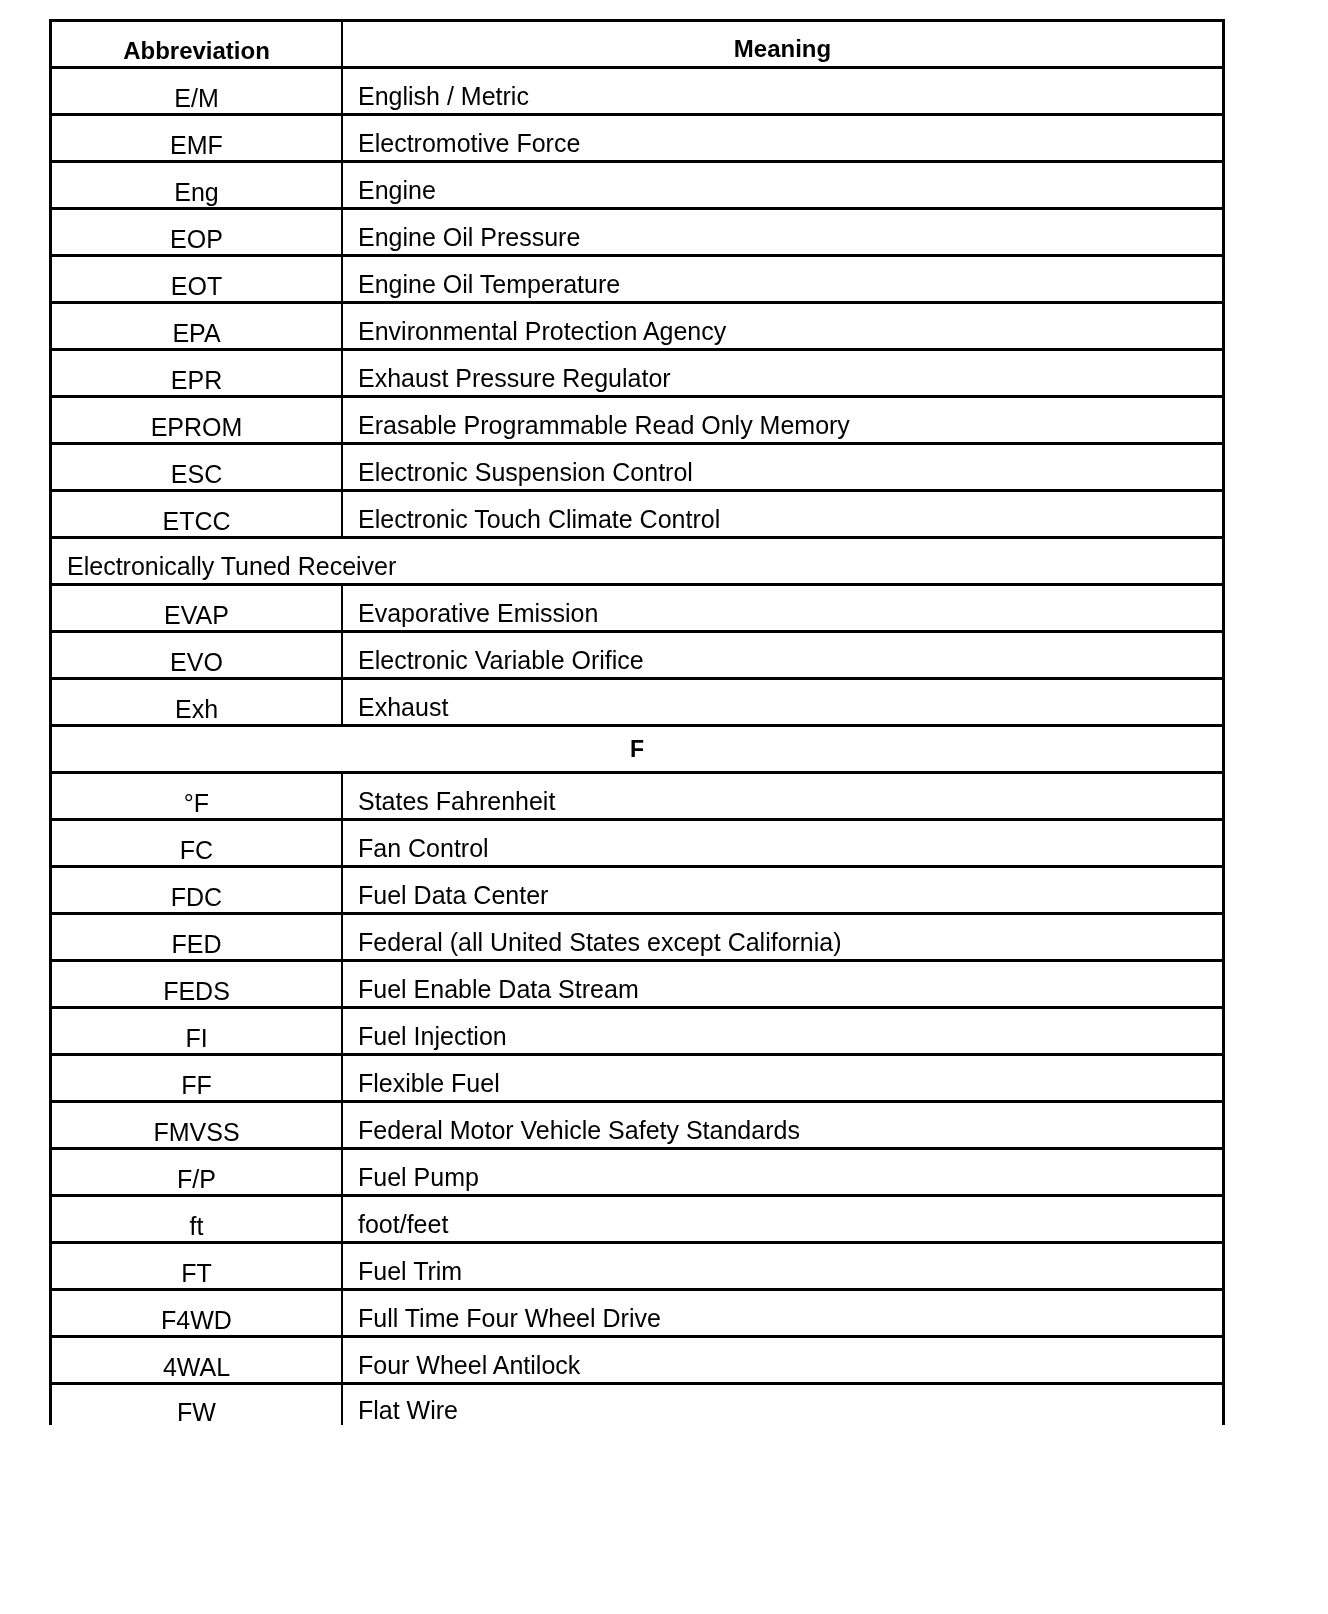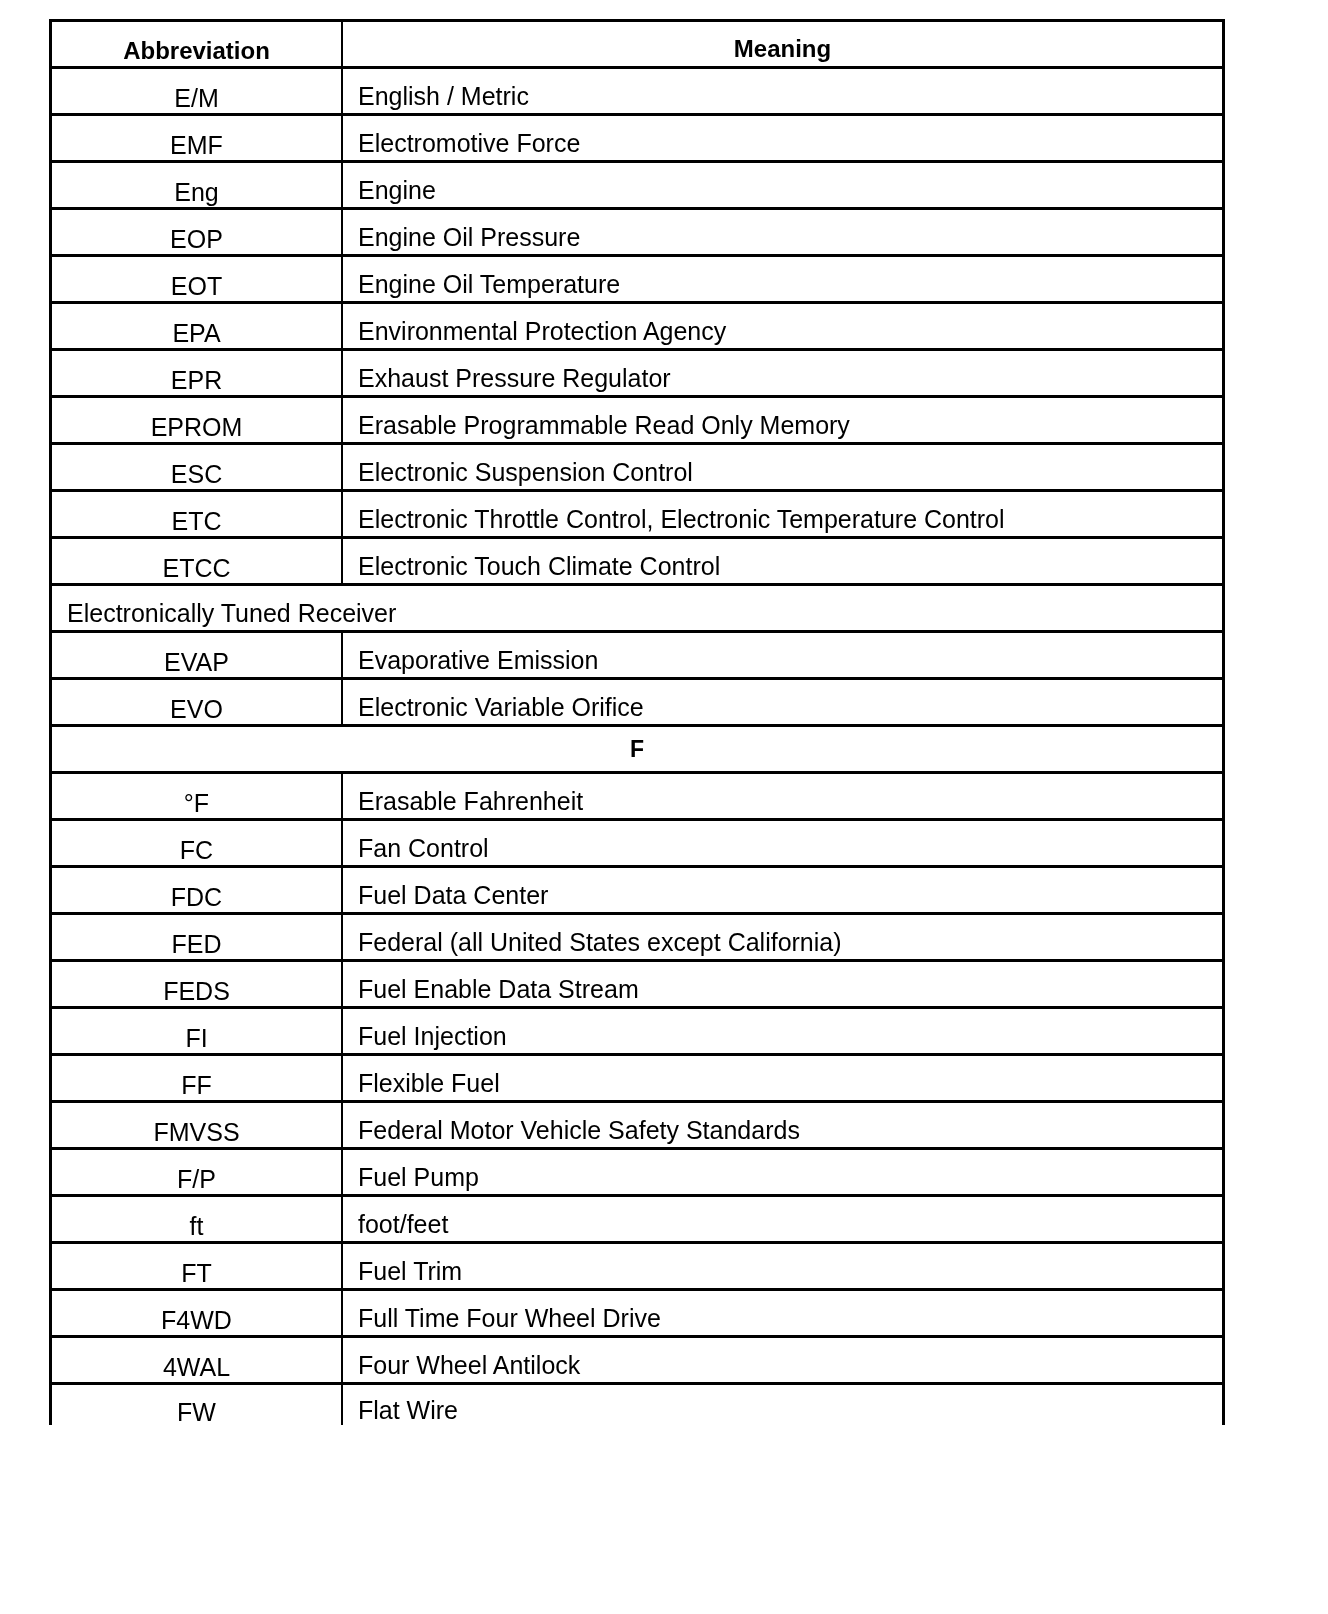--- a/index.html
+++ b/index.html
@@ -55,44 +55,44 @@
       </div>
       <div class="row">
         <div class="c1">EPROM</div>
         <div class="c2">Erasable Programmable Read Only Memory</div>
       </div>
       <div class="row">
         <div class="c1">ESC</div>
         <div class="c2">Electronic Suspension Control</div>
       </div>
       <div class="row">
-        <div class="c1">ETC</div>
-        <div class="c2">Electronic Throttle Control, Electronic Temperature Control</div>
-      </div>
-      <div class="row">
         <div class="c1">ETCC</div>
         <div class="c2">Electronic Touch Climate Control</div>
       </div>
       <div class="row">
         <div class="c2">Electronically Tuned Receiver</div>
       </div>
       <div class="row">
         <div class="c1">EVAP</div>
         <div class="c2">Evaporative Emission</div>
       </div>
       <div class="row">
         <div class="c1">EVO</div>
         <div class="c2">Electronic Variable Orifice</div>
       </div>
+      <div class="row">
+        <div class="c1">Exh</div>
+        <div class="c2">Exhaust</div>
+      </div>
     </div>
   <div class="section">F</div>
   <div id="rows-f">
       <div class="row">
         <div class="c1">°F</div>
-        <div class="c2">Erasable Fahrenheit</div>
+        <div class="c2">States Fahrenheit</div>
       </div>
       <div class="row">
         <div class="c1">FC</div>
         <div class="c2">Fan Control</div>
       </div>
       <div class="row">
         <div class="c1">FDC</div>
         <div class="c2">Fuel Data Center</div>
       </div>
       <div class="row">

